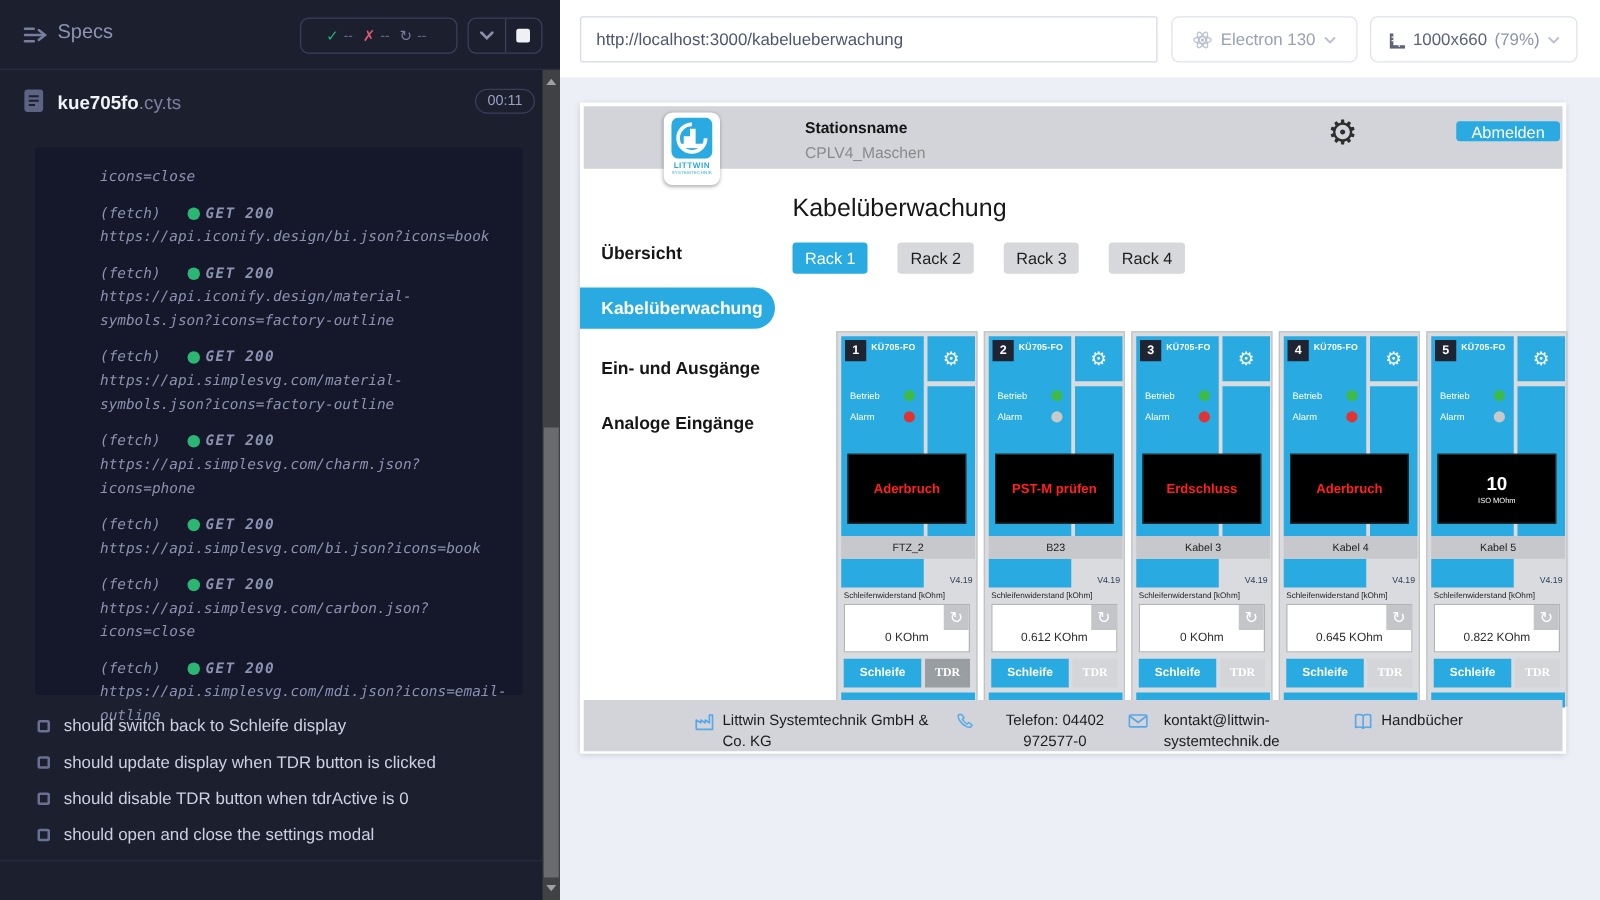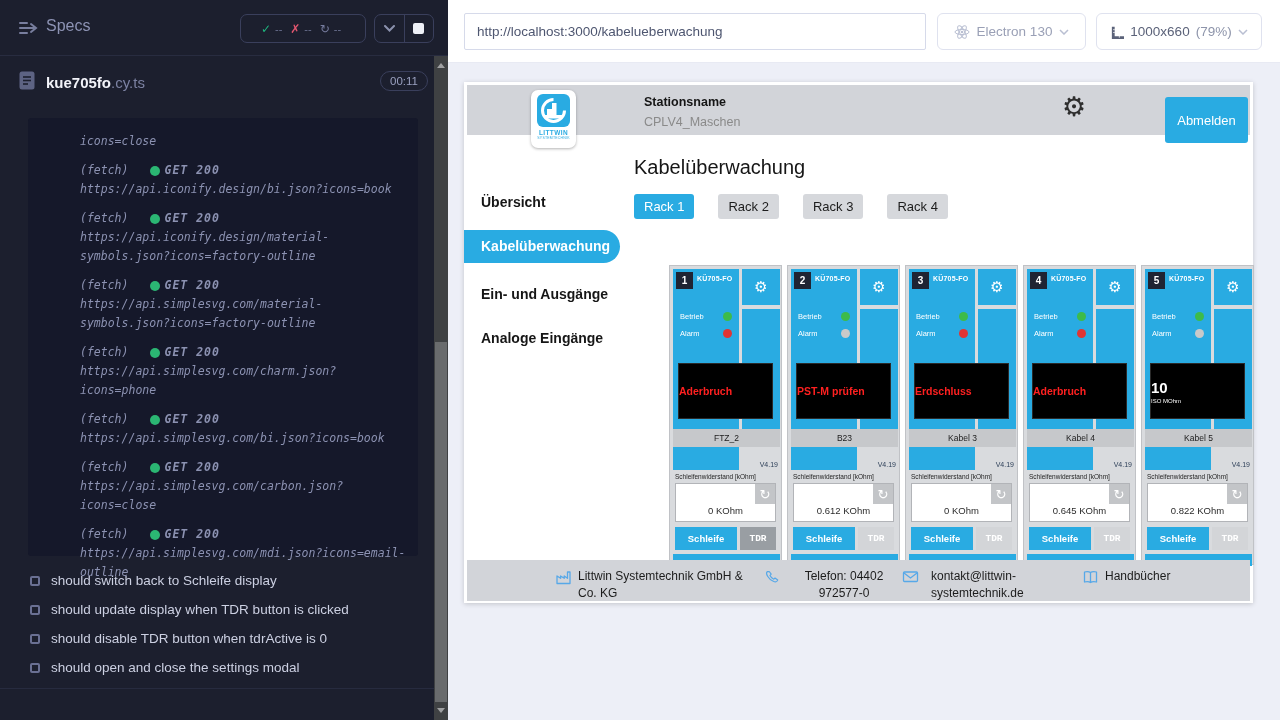--- a/index.html
+++ b/index.html
@@ -60,21 +60,21 @@
   
   .app { position:absolute; left:16px; top:82px; width:789px; height:521px; background:#ffffff; box-shadow:0 1px 5px rgba(0,0,0,.18); }
   .app-header { position:absolute; left:3px; top:3px; width:783px; height:50px; background:#d2d4d9; }
   .logo-tile { position:absolute; left:67px; top:8px; width:45px; height:58px; background:#fff; border-radius:7px; box-shadow:0 1px 3px rgba(0,0,0,.3); z-index:8; display:flex; flex-direction:column; align-items:center; padding-top:4px; }
   .logo-title { font-size:6.5px; font-weight:bold; color:#29abe2; letter-spacing:.4px; margin-top:2px; }
   .logo-sub { font-size:3.5px; color:#29abe2; letter-spacing:.2px; }
   .station { position:absolute; left:177px; top:10px; }
   .station-label { font-size:12.5px; font-weight:bold; color:#151515; }
   .station-name { font-size:12.5px; color:#8a8a8a; margin-top:6px; }
   .app-gear { position:absolute; left:595px; top:8px; font-family:"DejaVu Sans", sans-serif; font-size:27px; color:#2e2e2e; line-height:1; cursor:pointer; }
-  .logout-btn { position:absolute; left:698px; top:12px; width:83px; height:46px; background:#29abe2; color:#fff; font-size:13px; border:none; border-radius:3px; font-family:"Liberation Sans", sans-serif; cursor:pointer; }
+  .logout-btn { position:absolute; left:698px; top:12px; width:83px; height:16px; background:#29abe2; color:#fff; font-size:13px; border:none; border-radius:3px; font-family:"Liberation Sans", sans-serif; cursor:pointer; }
 
   .nav-item { position:absolute; left:17px; font-size:14px; font-weight:bold; color:#161616; cursor:pointer; }
   .nav-active { position:absolute; left:0; top:148px; width:156px; height:33px; background:#29abe2; border-radius:0 20px 20px 0; color:#fff; font-size:14px; font-weight:bold; line-height:33px; padding-left:17px; cursor:pointer; }
 
   .page-title { position:absolute; left:170px; top:74px; font-size:20px; color:#161616; }
   .tabs { position:absolute; left:170px; top:112px; display:flex; gap:24px; }
   .tab { padding:5px 10px; font-size:13px; border-radius:3px; background:#d6d8dc; color:#1d1d1d; cursor:pointer; }
   .tab.active { background:#29abe2; color:#fff; }
 
   .cards { position:absolute; left:205px; top:183px; display:flex; gap:5px; }
@@ -83,34 +83,34 @@
   .blue-side-top { position:absolute; left:72px; top:3px; width:38px; height:36px; background:#29abe2; display:flex; align-items:center; justify-content:center; cursor:pointer; }
   .card-gear { font-family:"DejaVu Sans", sans-serif; font-size:15px; color:#fff; line-height:1; }
   .blue-side-main { position:absolute; left:72px; top:43px; width:38px; height:120px; background:#29abe2; }
   .badge { position:absolute; left:6px; top:6px; width:17px; height:17px; background:#1f2433; color:#fff; font-size:10px; font-weight:bold; text-align:center; line-height:17px; z-index:3; }
   .model { position:absolute; left:27px; top:9px; width:42px; font-size:7px; font-weight:bold; color:#fff; letter-spacing:.2px; z-index:3; }
   .led-row { position:absolute; left:10px; width:52px; display:flex; align-items:center; justify-content:space-between; color:#fff; font-size:7.5px; z-index:3; }
   .led-dot { width:9px; height:9px; border-radius:50%; }
   .led-green { background:#3dbb4a; }
   .led-red { background:#e03434; }
   .led-off { background:#c9c9c9; }
-  .display { position:absolute; left:8px; top:97px; width:95px; height:56px; background:#000; border:1px solid #2a2a2a; display:flex; flex-direction:column; align-items:flex-start; justify-content:center; z-index:4; text-align:center; }
+  .display { position:absolute; left:8px; top:97px; width:95px; height:56px; background:#000; border:1px solid #2a2a2a; display:flex; flex-direction:column; align-items:center; justify-content:center; z-index:4; text-align:center; }
   .status-red { color:#ff2020; font-size:10.5px; font-weight:bold; }
   .status-val { color:#fff; font-size:15px; font-weight:bold; }
   .status-unit { color:#fff; font-size:6px; margin-top:2px; }
   .cable { position:absolute; left:3px; top:163px; width:107px; height:18px; background:#c6c8cb; font-size:8.5px; color:#1c1c1c; text-align:center; line-height:18px; z-index:4; }
   .vblue { position:absolute; left:3px; top:181px; width:66px; height:23px; background:#29abe2; }
   .varea { position:absolute; left:72px; top:181px; width:38px; height:23px; display:flex; align-items:flex-end; justify-content:flex-end; padding:0 2px 2px 0; font-size:7px; color:#2c3e57; }
   .mlabel { position:absolute; left:5px; top:207px; font-size:6.5px; color:#1f1f1f; }
   .vbox { position:absolute; left:5px; top:217px; width:101px; height:39px; background:#fff; border:1px solid #b2b4b8; }
   .refresh { position:absolute; right:0; top:0; width:20px; height:20px; background:#c3c5c8; color:#fff; font-family:"DejaVu Sans", sans-serif; font-size:13px; display:flex; align-items:center; justify-content:center; cursor:pointer; }
   .vval { position:absolute; left:0; right:0; bottom:5px; text-align:center; font-size:9.5px; color:#2b2b2b; }
   .btns { position:absolute; left:5px; top:261px; width:101px; display:flex; gap:3px; }
   .bschleife { width:62px; height:23px; background:#29abe2; color:#fff; font-size:9.5px; font-weight:bold; border:none; font-family:"Liberation Sans", sans-serif; cursor:pointer; }
-  .btdr { flex:1; height:23px; color:#fff; font-size:9.5px; font-weight:bold; border:none; font-family:Liberation Mono, monospace; cursor:pointer; }
+  .btdr { flex:1; height:23px; color:#fff; font-size:9.5px; font-weight:bold; border:none; font-family:Liberation Serif, serif; cursor:pointer; }
   .btdr.on  { background:#999ea3; }
   .btdr.off { background:#d3d5d8; }
   .bstrip { position:absolute; left:3px; top:288px; width:107px; height:12px; background:#29abe2; }
 
   .app-footer { position:absolute; left:3px; top:478px; width:783px; height:41px; background:#d2d4d9; z-index:6; }
   .foot-item { position:absolute; top:8px; display:flex; gap:6px; font-size:12px; color:#1c1c1c; line-height:1.45; }
   .foot-item svg { flex:none; margin-top:1px; }
   .fi-1 { left:88px;  width:196px; }
   .fi-2 { left:296px; width:140px;text-align:center; }
   .fi-3 { left:435px; width:122px;gap:12px; }

